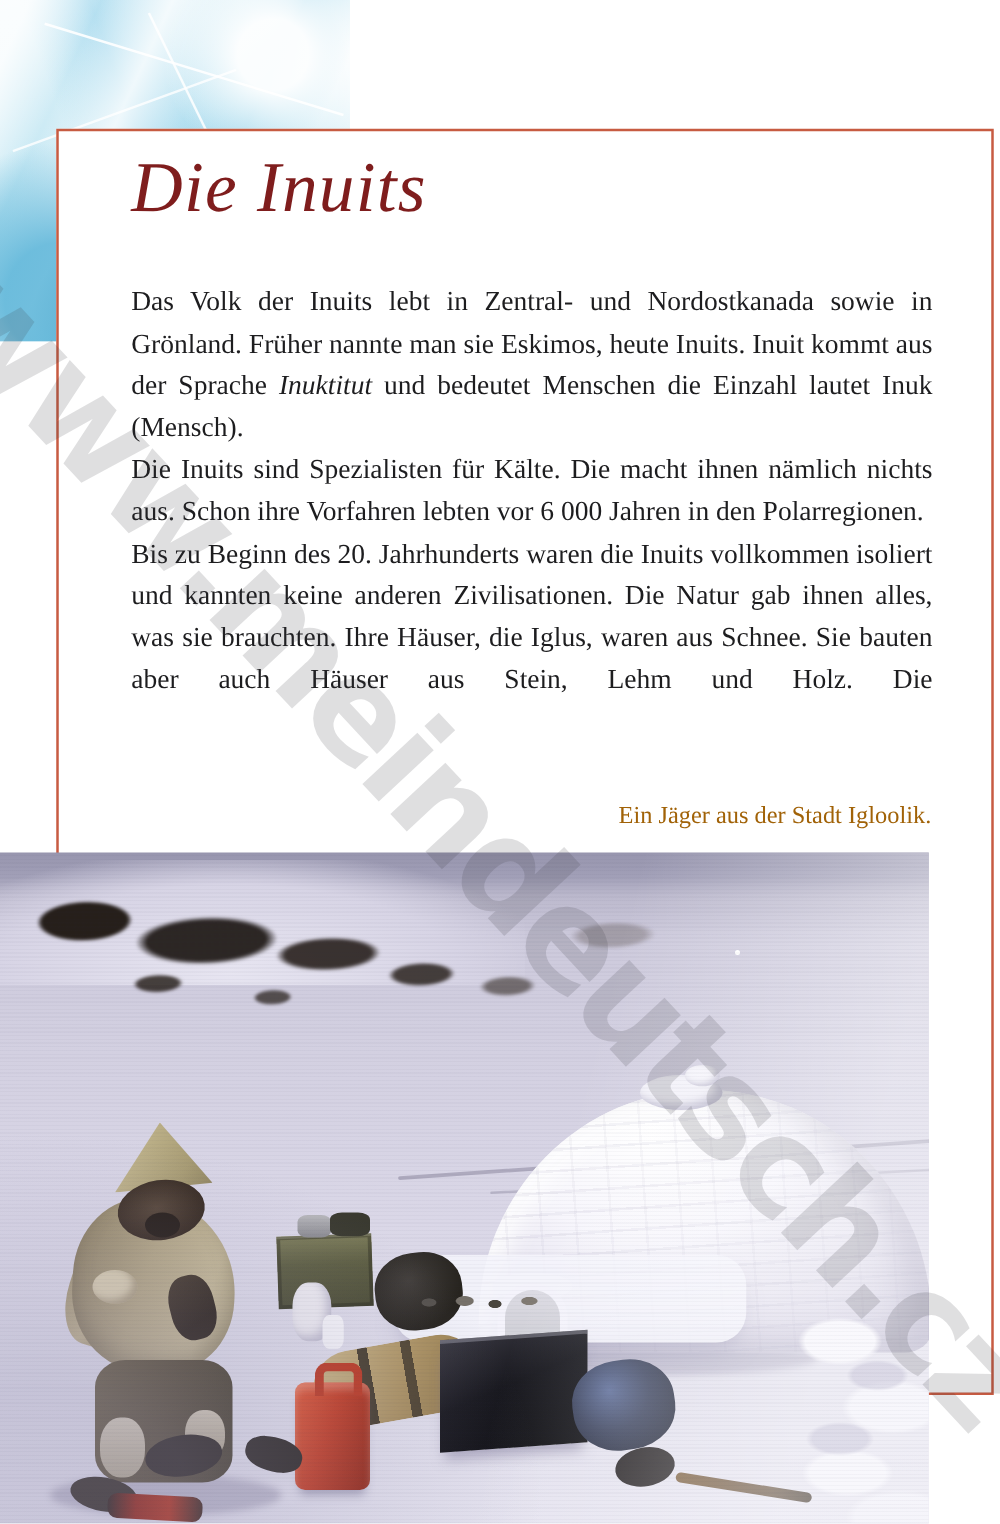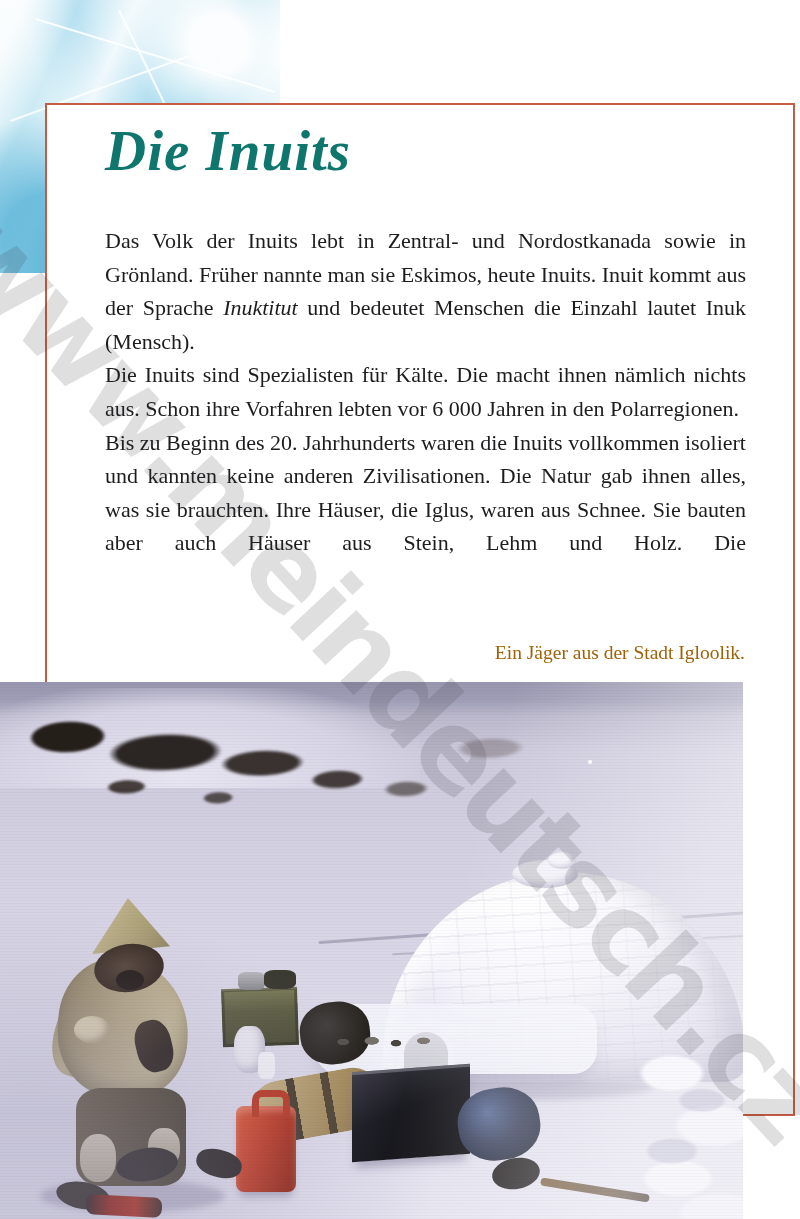--- a/index.html
+++ b/index.html
@@ -23,22 +23,22 @@
   .ice-seam2{position:absolute;left:120px;top:10px;width:180px;height:2px;background:rgba(255,255,255,.85);
     transform:rotate(64deg);transform-origin:left top;}
   .ice-seam3{position:absolute;left:10px;top:120px;width:190px;height:2px;background:rgba(255,255,255,.8);
     transform:rotate(-20deg);transform-origin:left top;}
 
   
   .panel{position:absolute;left:45px;top:103px;width:750px;height:1013px;background:#ffffff;
          border:2px solid #c75b42;z-index:2;box-sizing:border-box;}
 
   
-  .title{position:absolute;left:105px;top:122px;z-index:3;font-style:italic;font-weight:700;
-         font-size:57px;letter-spacing:1px;color:#0f766e;line-height:1;text-align:center;}
+  .title{position:absolute;left:105px;top:122px;z-index:3;font-style:italic;font-weight:400;
+         font-size:57px;letter-spacing:1px;color:#7f1d1d;line-height:1;text-align:center;}
 
   
   .bodytext{position:absolute;left:105px;top:224px;width:641px;z-index:3;color:#1d1d1f;
             font-size:22px;line-height:33.6px;}
   .bodytext p{margin:0;text-align:justify;}
   .bodytext p.cont{text-align-last:justify;}
   .bodytext .it{font-style:italic;}
 
   
   .caption{position:absolute;right:55px;top:642px;z-index:3;color:#a16207;font-size:19.5px;}

